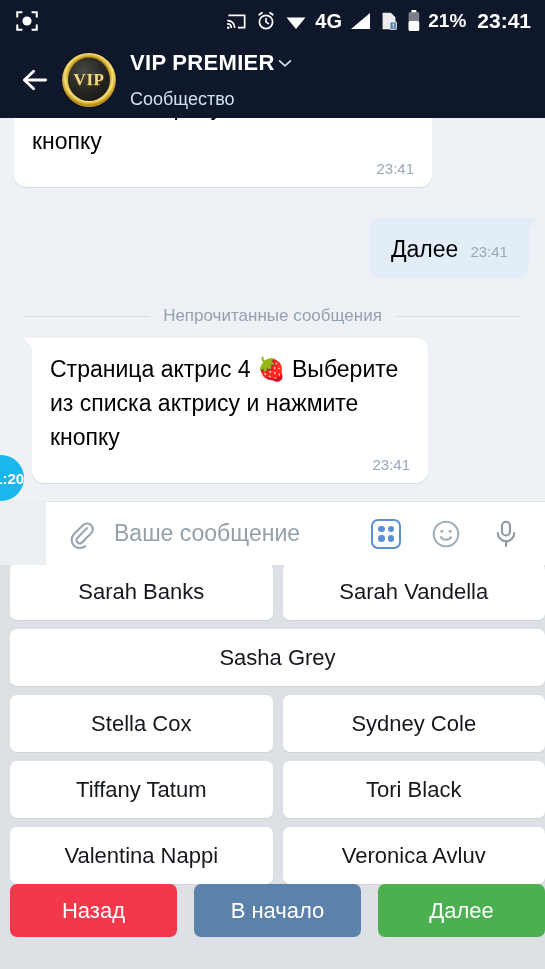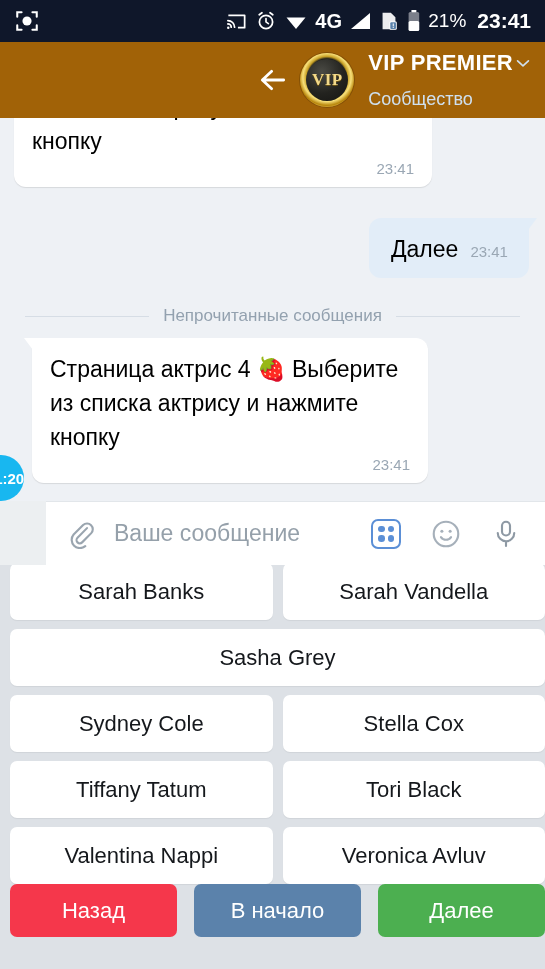--- a/index.html
+++ b/index.html
@@ -16,30 +16,29 @@
     position: absolute; top: 0; left: 0; right: 0; height: 42px;
     background: #0f172a;
     display: flex; align-items: center;
     padding: 0 14px;
     color: #ffffff;
   }
   .sb-left { display: flex; align-items: center; }
   .sb-right { margin-left: auto; display: flex; align-items: center; gap: 7px; }
   .sb-icon { display: inline-flex; align-items: center; justify-content: center; }
   .sb-text { font-size: 20px; font-weight: 700; letter-spacing: .2px; }
-  .sb-pct { font-size: 19px; font-weight: 400; }
+  .sb-pct { font-size: 19px; font-weight: 700; }
   .sb-clock { font-size: 21px; font-weight: 700; margin-left: 4px; }
 
   
   .appbar {
     position: absolute; top: 42px; left: 0; right: 0; height: 76px;
-    background: #a16207;
+    background: #0f172a;
     display: flex; align-items: center;
     padding: 0 12px;
-    justify-content: flex-end;
   }
   .back-btn { width: 46px; height: 46px; display:flex; align-items:center; justify-content:center; }
   .avatar {
     width: 54px; height: 54px; border-radius: 50%;
     margin-left: 4px; margin-right: 14px;
     background: radial-gradient(circle at 50% 45%, #2a2a26 0%, #1a1a17 46%, #c9a227 52%, #f7e07a 60%, #b8860b 70%, #f5d776 80%, #8a6a10 100%);
     display: flex; align-items: center; justify-content: center;
     position: relative; overflow: hidden;
     box-shadow: 0 0 0 1px rgba(0,0,0,.18);
   }
@@ -329,22 +328,22 @@
 
   <div class="kbpanel">
     <div class="kbrow">
       <div class="kbkey">Sarah Banks</div>
       <div class="kbkey">Sarah Vandella</div>
     </div>
     <div class="kbrow">
       <div class="kbkey">Sasha Grey</div>
     </div>
     <div class="kbrow">
+      <div class="kbkey">Stella Cox</div>
       <div class="kbkey">Sydney Cole</div>
-      <div class="kbkey">Stella Cox</div>
     </div>
     <div class="kbrow">
       <div class="kbkey">Tiffany Tatum</div>
       <div class="kbkey">Tori Black</div>
     </div>
     <div class="kbrow">
       <div class="kbkey">Valentina Nappi</div>
       <div class="kbkey">Veronica Avluv</div>
     </div>
     <div class="kbrow nav">

